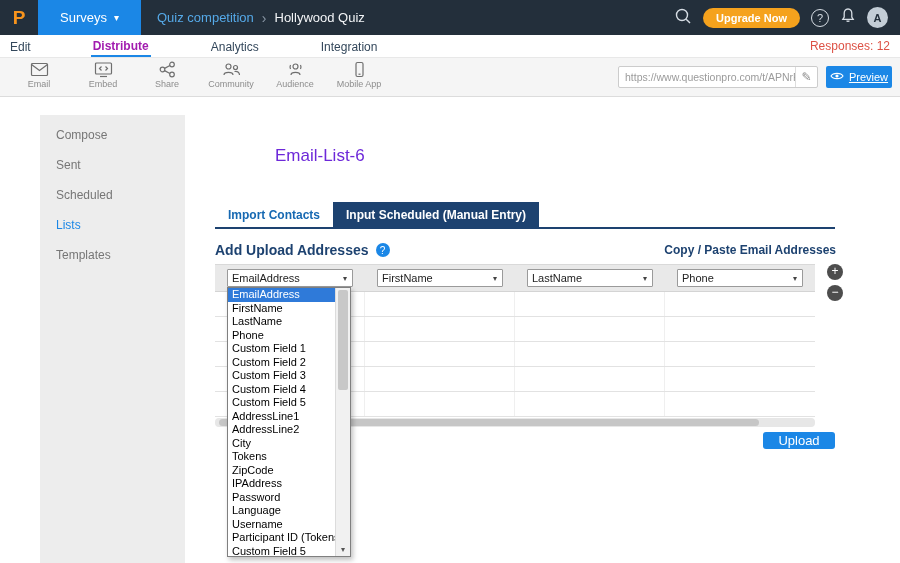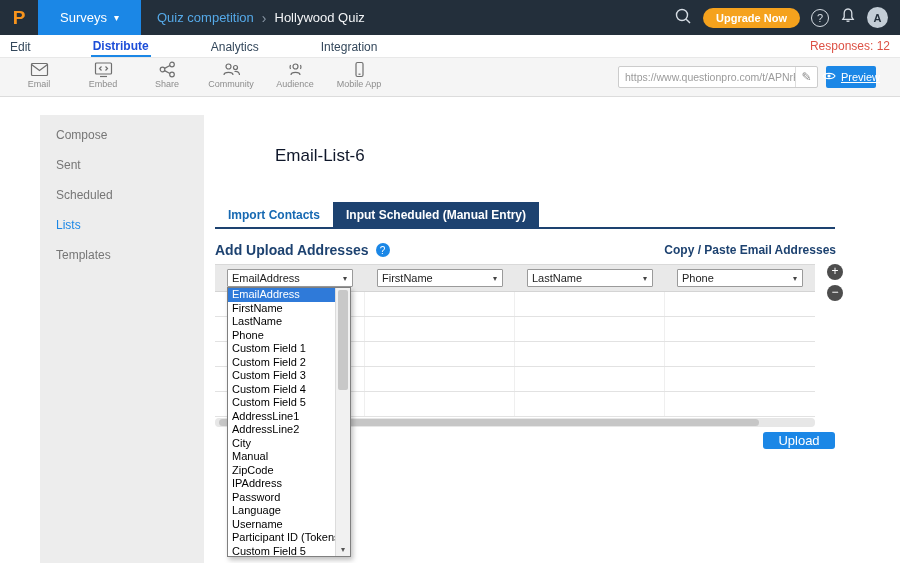--- a/index.html
+++ b/index.html
@@ -19,41 +19,41 @@
   .bc-current { color:#f3f5f7; }
   .top-right { margin-left:auto; display:flex; align-items:center; gap:11px; padding-right:12px; }
   .icon-btn { display:flex; align-items:center; justify-content:center; cursor:pointer; color:#d6dde4; }
   .upgrade-btn { background:#f5a21d; color:#fff; font-size:11px; font-weight:bold; border-radius:11px; padding:4px 13px; cursor:pointer; }
   .help-circle { width:18px; height:18px; border:1px solid #d6dde4; border-radius:50%; color:#d6dde4; font-size:11px; display:flex; align-items:center; justify-content:center; cursor:pointer; }
   .avatar { width:21px; height:21px; border-radius:50%; background:#c3cdd6; color:#232f3b; font-size:11px; font-weight:bold; display:flex; align-items:center; justify-content:center; cursor:pointer; }
 
   
   .subnav { position:absolute; left:0; top:35px; width:900px; height:23px; background:#fff; border-bottom:1px solid #e8e8e8; display:flex; align-items:center; padding-left:8px;gap:32px; }
   .subnav-item { font-size:12px; color:#33475b; margin-right:26px; padding:3px 2px 2px; cursor:pointer; }
-  .subnav-item.active { color:#1d4ed8; font-weight:bold; border-bottom:2px solid #1b87e6; }
+  .subnav-item.active { color:#a21caf; font-weight:bold; border-bottom:2px solid #1b87e6; }
   .responses { position:absolute; right:10px; top:4px; font-size:12px; color:#dd5145; }
 
   
   .toolbar { position:absolute; left:0; top:58px; width:900px; height:39px; background:#f5f5f5; border-bottom:1px solid #dcdcdc; }
   .tool-items { position:absolute; left:10px; top:3px; display:flex; gap:6px; }
   .tool-item { width:58px; display:flex; flex-direction:column; align-items:center; gap:1px; cursor:pointer; color:#6f6f6f; }
   .tool-item svg { display:block; }
   .tool-label { font-size:9px; color:#8d8d8d; white-space:nowrap; }
   .url-box { position:absolute; left:618px; top:8px; width:200px; height:22px; background:#fff; border:1px solid #ccc; border-radius:2px; display:flex; align-items:center; }
   .url-text { flex:1; font-size:10.5px; color:#9b9b9b; padding:0 6px; white-space:nowrap; overflow:hidden; }
   .url-edit { width:22px; height:100%; border-left:1px solid #ddd; display:flex; align-items:center; justify-content:center; color:#888; font-size:12px; cursor:pointer; }
-  .preview-btn { position:absolute; left:826px; top:8px; width:50px; height:22px; background:#1b87e6; color:#fff; font-size:11px; border-radius:2px; display:flex; align-items:center; justify-content:center; gap:5px; cursor:pointer;text-decoration:underline; }
-
-  
-  .sidebar { position:absolute; left:40px; top:115px; width:164px; height:448px; background:#ededed; padding-top:5px; }
+  .preview-btn { position:absolute; left:826px; top:8px; width:66px; height:22px; background:#1b87e6; color:#fff; font-size:11px; border-radius:2px; display:flex; align-items:center; justify-content:center; gap:5px; cursor:pointer;text-decoration:underline; }
+
+  
+  .sidebar { position:absolute; left:40px; top:115px; width:145px; height:448px; background:#ededed; padding-top:5px; }
   .side-item { height:30px; display:flex; align-items:center; padding-left:16px; font-size:12px; color:#767676; cursor:pointer; }
   .side-item.active { color:#1b87e6; }
 
   
-  .page-title { position:absolute; left:275px; top:146px; font-size:17px; color:#0f172a; }
+  .page-title { position:absolute; left:275px; top:146px; font-size:17px; color:#6d28d9; }
   .tabs { position:absolute; left:215px; top:202px; width:620px; border-bottom:2px solid #1d4270; display:flex; }
   .tab { font-size:12px; font-weight:bold; padding:6px 13px 5px; cursor:pointer; }
   .tab.inactive { color:#1769b2; background:#fff; }
   .tab.active { color:#fff; background:#1d4270; }
 
   .heading-row { position:absolute; left:215px; top:240px; width:621px; height:20px; display:flex; align-items:center; }
   .add-heading { font-size:14px; font-weight:bold; color:#1d4270; }
   .help-dot { width:14px; height:14px; margin-left:7px; border-radius:50%; background:#1b87e6; color:#fff; font-size:10px; display:flex; align-items:center; justify-content:center; cursor:pointer; }
   .copy-paste { margin-left:auto; font-size:12px; font-weight:bold; color:#1d4270; cursor:pointer; }
 
@@ -312,21 +312,21 @@
       <div class="dd-option">LastName</div>
       <div class="dd-option">Phone</div>
       <div class="dd-option">Custom Field 1</div>
       <div class="dd-option">Custom Field 2</div>
       <div class="dd-option">Custom Field 3</div>
       <div class="dd-option">Custom Field 4</div>
       <div class="dd-option">Custom Field 5</div>
       <div class="dd-option">AddressLine1</div>
       <div class="dd-option">AddressLine2</div>
       <div class="dd-option">City</div>
-      <div class="dd-option">Manual</div>
+      <div class="dd-option">Tokens</div>
       <div class="dd-option">ZipCode</div>
       <div class="dd-option">IPAddress</div>
       <div class="dd-option">Password</div>
       <div class="dd-option">Language</div>
       <div class="dd-option">Username</div>
       <div class="dd-option">Participant ID (Tokens)</div>
       <div class="dd-option">Custom Field 5</div>
     </div>
     <div class="dd-scrollbar">
       <div class="dd-thumb"></div>

